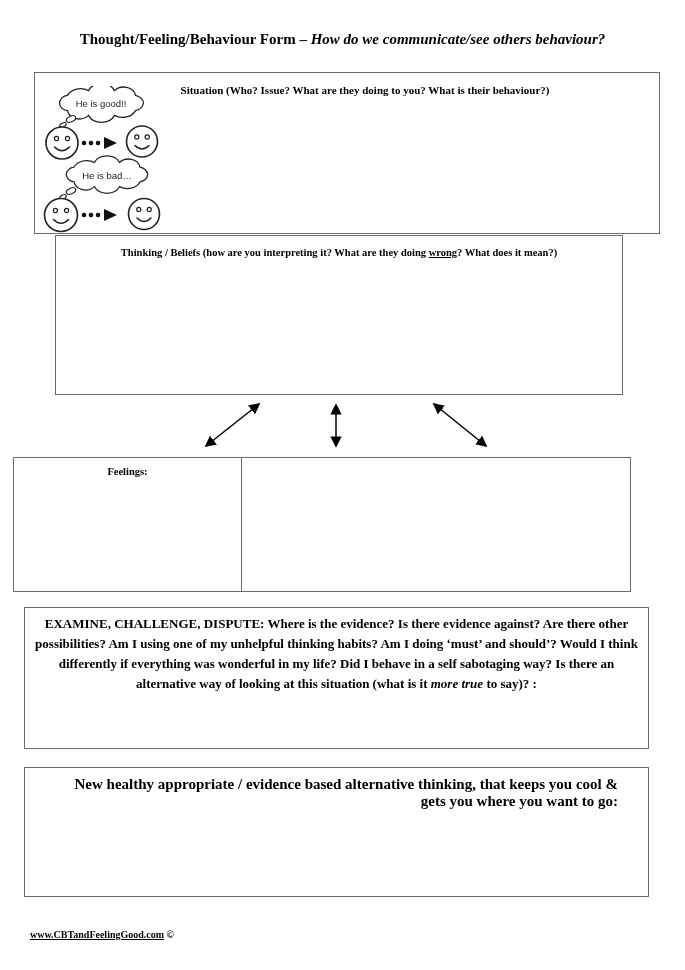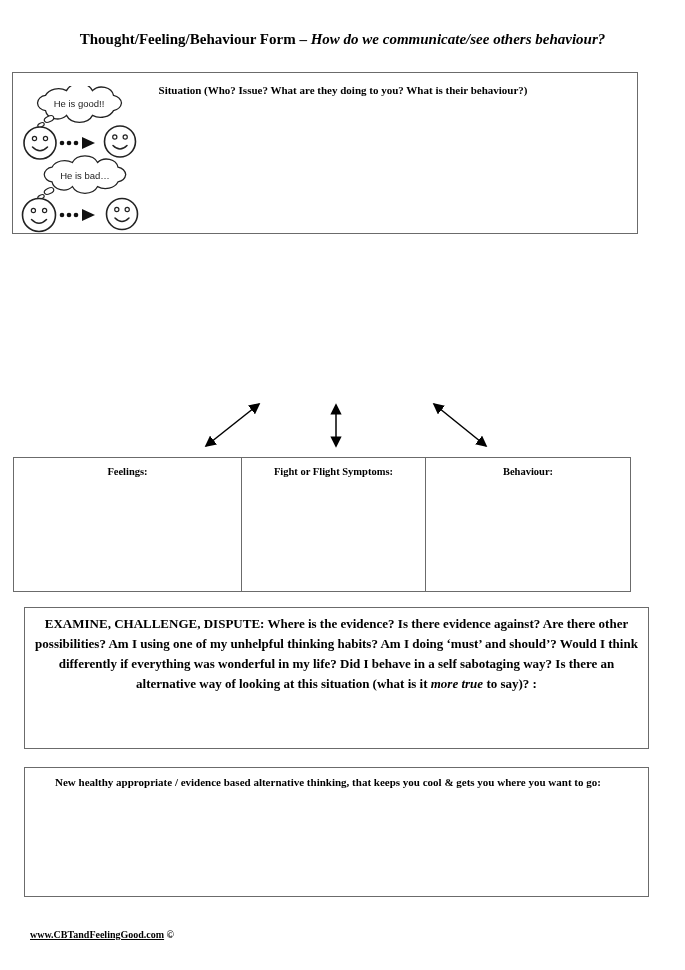--- a/index.html
+++ b/index.html
@@ -30,38 +30,38 @@
   .col-1{width:228px;border-right:1px solid #6b6b6b;}
   .col-2{width:184px;border-right:1px solid #6b6b6b;}
   .col-3{flex:1;}
   .col-header{text-align:center;font-weight:bold;font-size:10.5px;padding-top:8px;}
   .examine-text{
     text-align:center;font-weight:bold;font-size:13px;line-height:1.55;
     padding:6px 5px 0 5px;
   }
   .examine-text .it{font-style:italic;}
   .alt-header{
-    text-align:left;font-weight:bold;font-size:11px;padding:8px 30px 0 30px;
+    text-align:right;font-weight:bold;font-size:15px;padding:8px 30px 0 30px;
   }
   .footer{
     position:absolute;left:30px;right:30px;top:929px;
     display:flex;justify-content:space-between;align-items:baseline;
     font-size:10px;font-weight:bold;flex-direction:column;
   }
   .footer a{color:#000;text-decoration:underline;}
   .bubble-label{font-family:"Liberation Sans",sans-serif;font-size:9.5px;fill:#222;}
 </style>
 </head>
 <body>
 
 <div class="page">
 
   <h1 class="title"><span>Thought/Feeling/Behaviour Form – </span><span class="it">How do we communicate/see others behaviour?</span></h1>
 
-  <div class="box" style="left:12px;top:72px;width:626px;height:162px;">
+  <div class="box" style="left:34px;top:72px;width:626px;height:162px;">
     <div class="situation-header">Situation (Who? Issue? What are they doing to you? What is their behaviour?)</div>
 
     <svg class="smiley-svg" width="150" height="150" viewBox="0 0 150 150">
       <defs>
         <path id="cloud" d="M 92.5 15 A 11 9 0 0 1 84.5 22.6 A 14 11 0 0 1 63.5 27.4 A 14 11 0 0 1 37.5 27.4 A 12 10 0 0 1 16.5 22.6 A 9 8 0 0 1 8.5 15 A 9 8 0 0 1 16.5 7.4 A 14 11 0 0 1 37.5 2.6 A 14 11 0 0 1 63.5 2.6 A 12 10 0 0 1 84.5 7.4 A 11 9 0 0 1 92.5 15 Z"></path>
       </defs>
 
       <g>
         <use href="#cloud" transform="translate(10,2)" fill="#fff" stroke="#222" stroke-width="1.3"></use>
         <ellipse cx="30" cy="33" rx="5" ry="2.8" transform="rotate(-25 30 33)" fill="#fff" stroke="#222" stroke-width="1.2"></ellipse>
@@ -111,42 +111,39 @@
       </g>
       <g>
         <circle cx="103" cy="128" r="15.5" fill="#fff" stroke="#222" stroke-width="1.6"></circle>
         <circle cx="97.8" cy="123.5" r="2.1" fill="none" stroke="#222" stroke-width="1.2"></circle>
         <circle cx="108.2" cy="123.5" r="2.1" fill="none" stroke="#222" stroke-width="1.2"></circle>
         <path d="M 96 132 Q 103 139 110 132" fill="none" stroke="#222" stroke-width="1.5" stroke-linecap="round"></path>
       </g>
     </svg>
   </div>
 
+  <div class="box" style="left:55px;top:235px;width:568px;height:160px;">
+    <div class="thinking-header"><span>Thinking / Beliefs (how are you interpreting it? What are they doing </span><span class="ul">wrong</span><span>? What does it mean?)</span></div>
+  </div>
 
   <svg class="arrow-zone" viewBox="0 0 685 60">
     <defs>
       <marker id="arrowhead" viewBox="0 0 10 10" refX="8.5" refY="5" markerWidth="7.5" markerHeight="7.5" orient="auto-start-reverse">
         <path d="M 0 0 L 10 5 L 0 10 z" fill="#000"></path>
       </marker>
     </defs>
     <line x1="206" y1="50" x2="259" y2="8" stroke="#000" stroke-width="1.5" marker-start="url(#arrowhead)" marker-end="url(#arrowhead)"></line>
     <line x1="336" y1="50" x2="336" y2="9" stroke="#000" stroke-width="1.5" marker-start="url(#arrowhead)" marker-end="url(#arrowhead)"></line>
     <line x1="434" y1="8" x2="486" y2="50" stroke="#000" stroke-width="1.5" marker-start="url(#arrowhead)" marker-end="url(#arrowhead)"></line>
   </svg>
 
   <div class="box" style="left:13px;top:457px;width:618px;height:135px;">
     <div class="cols">
       <div class="col col-1">
         <div class="col-header">Feelings:</div>
-      </div>
-      <div class="col col-2">
-        <div class="col-header">Fight or Flight Symptoms:</div>
-      </div>
-      <div class="col col-3">
-        <div class="col-header">Behaviour:</div>
       </div>
     </div>
   </div>
 
   <div class="box" style="left:24px;top:607px;width:625px;height:142px;">
     <div class="examine-text"><span>EXAMINE, CHALLENGE, DISPUTE: Where is the evidence? Is there evidence against? Are there other possibilities? Am I using one of my unhelpful thinking habits? Am I doing ‘must’ and should’? Would I think differently if everything was wonderful in my life? Did I behave in a self sabotaging way? Is there an alternative way of looking at this situation (what is it </span><span class="it">more true</span><span> to say)? :</span></div>
   </div>
 
   <div class="box" style="left:24px;top:767px;width:625px;height:130px;">
     <div class="alt-header">New healthy appropriate / evidence based alternative thinking, that keeps you cool &amp; gets you where you want to go:</div>

